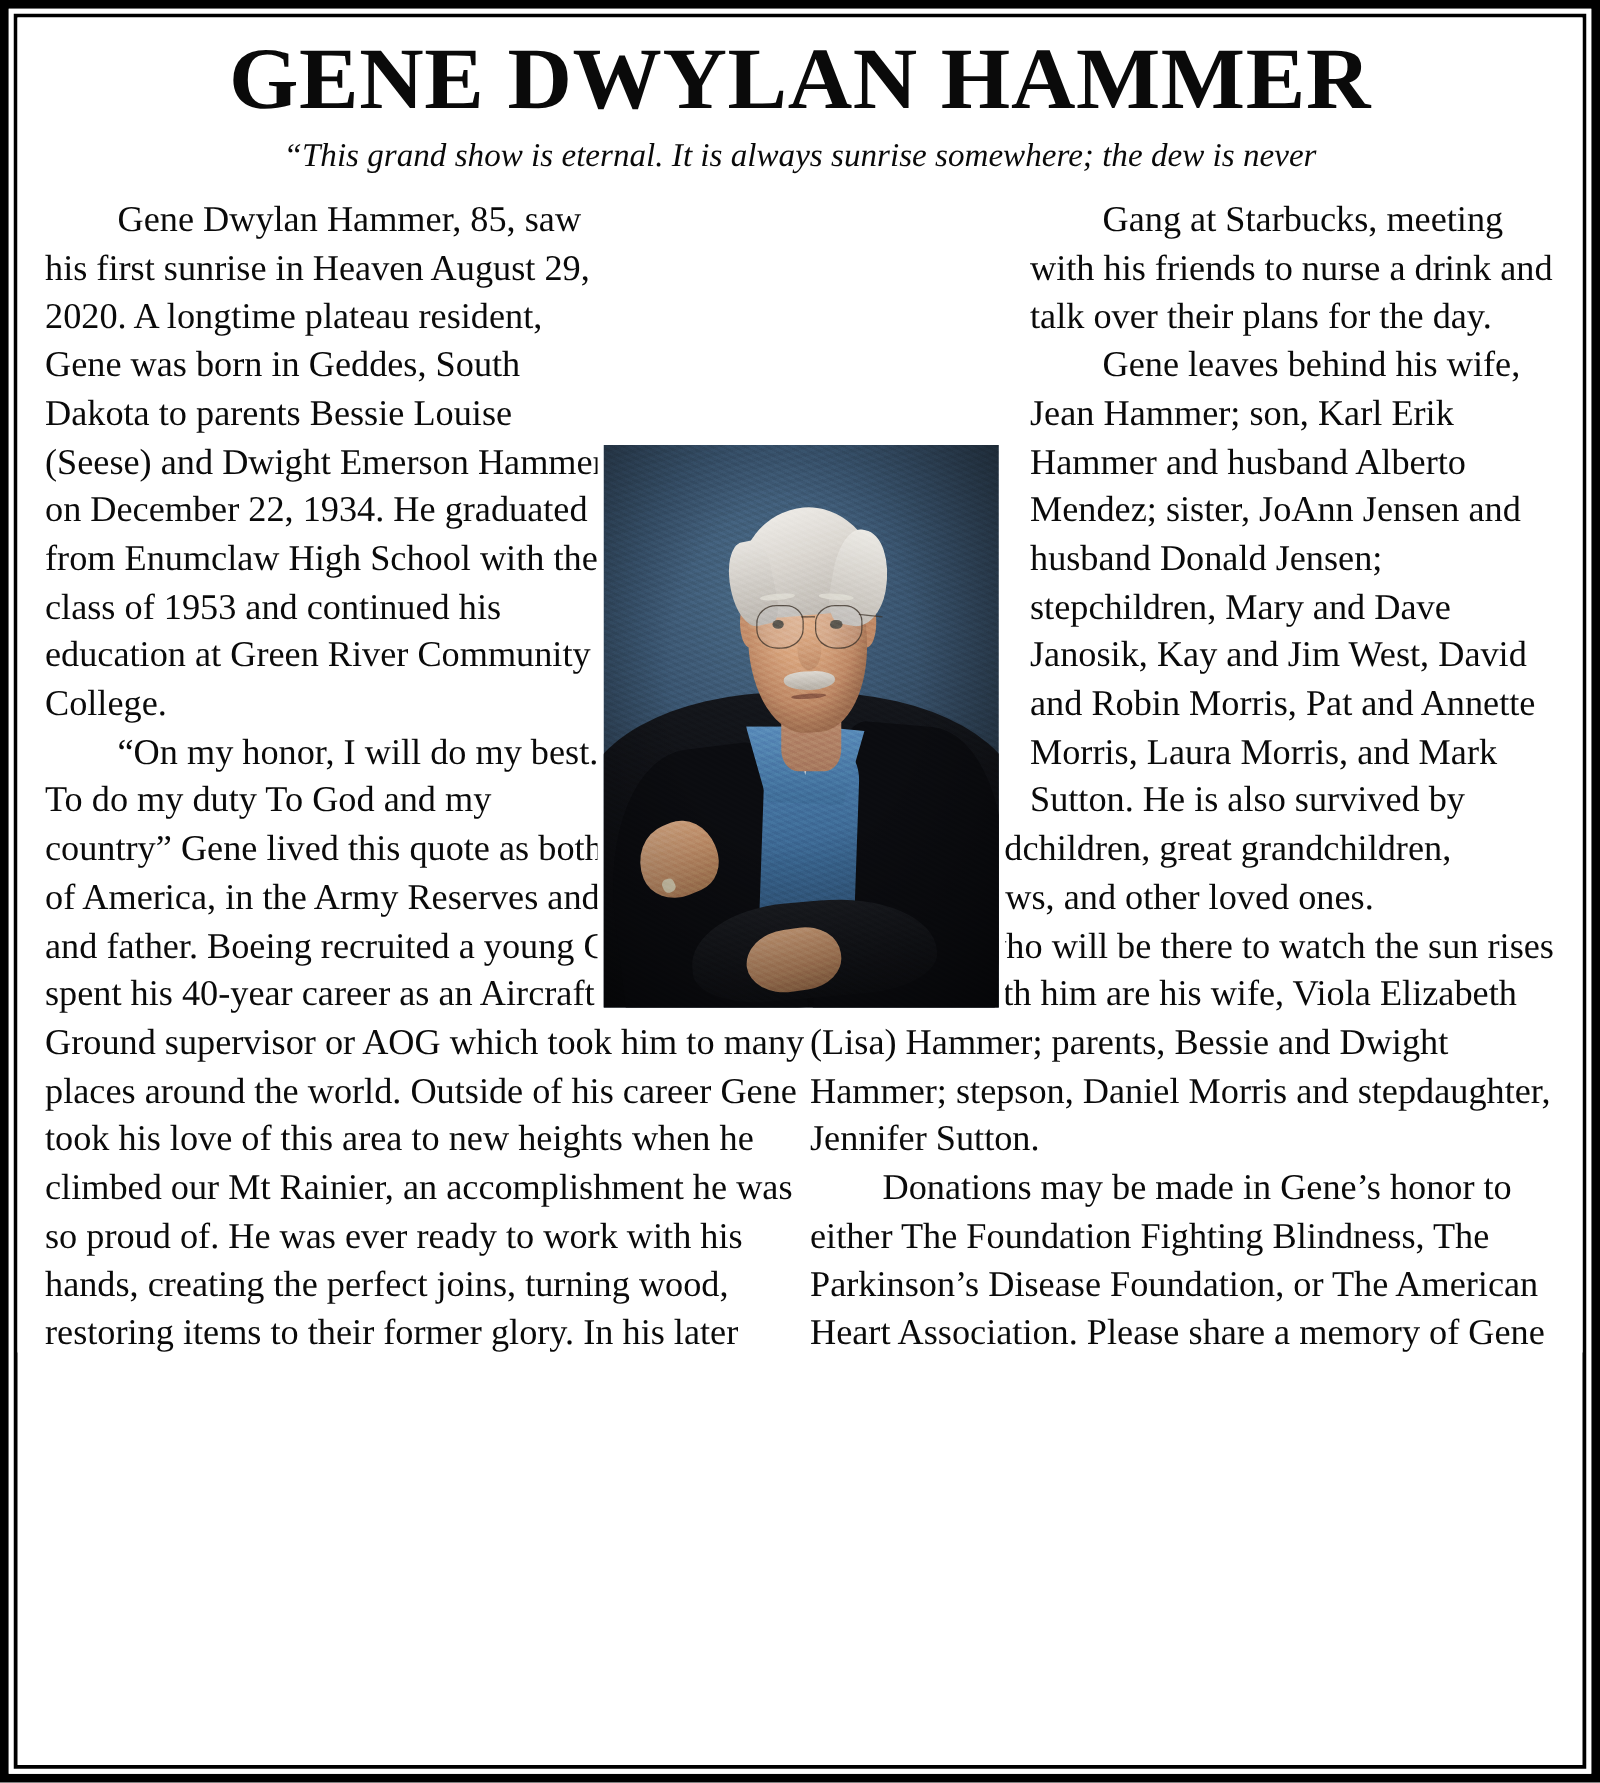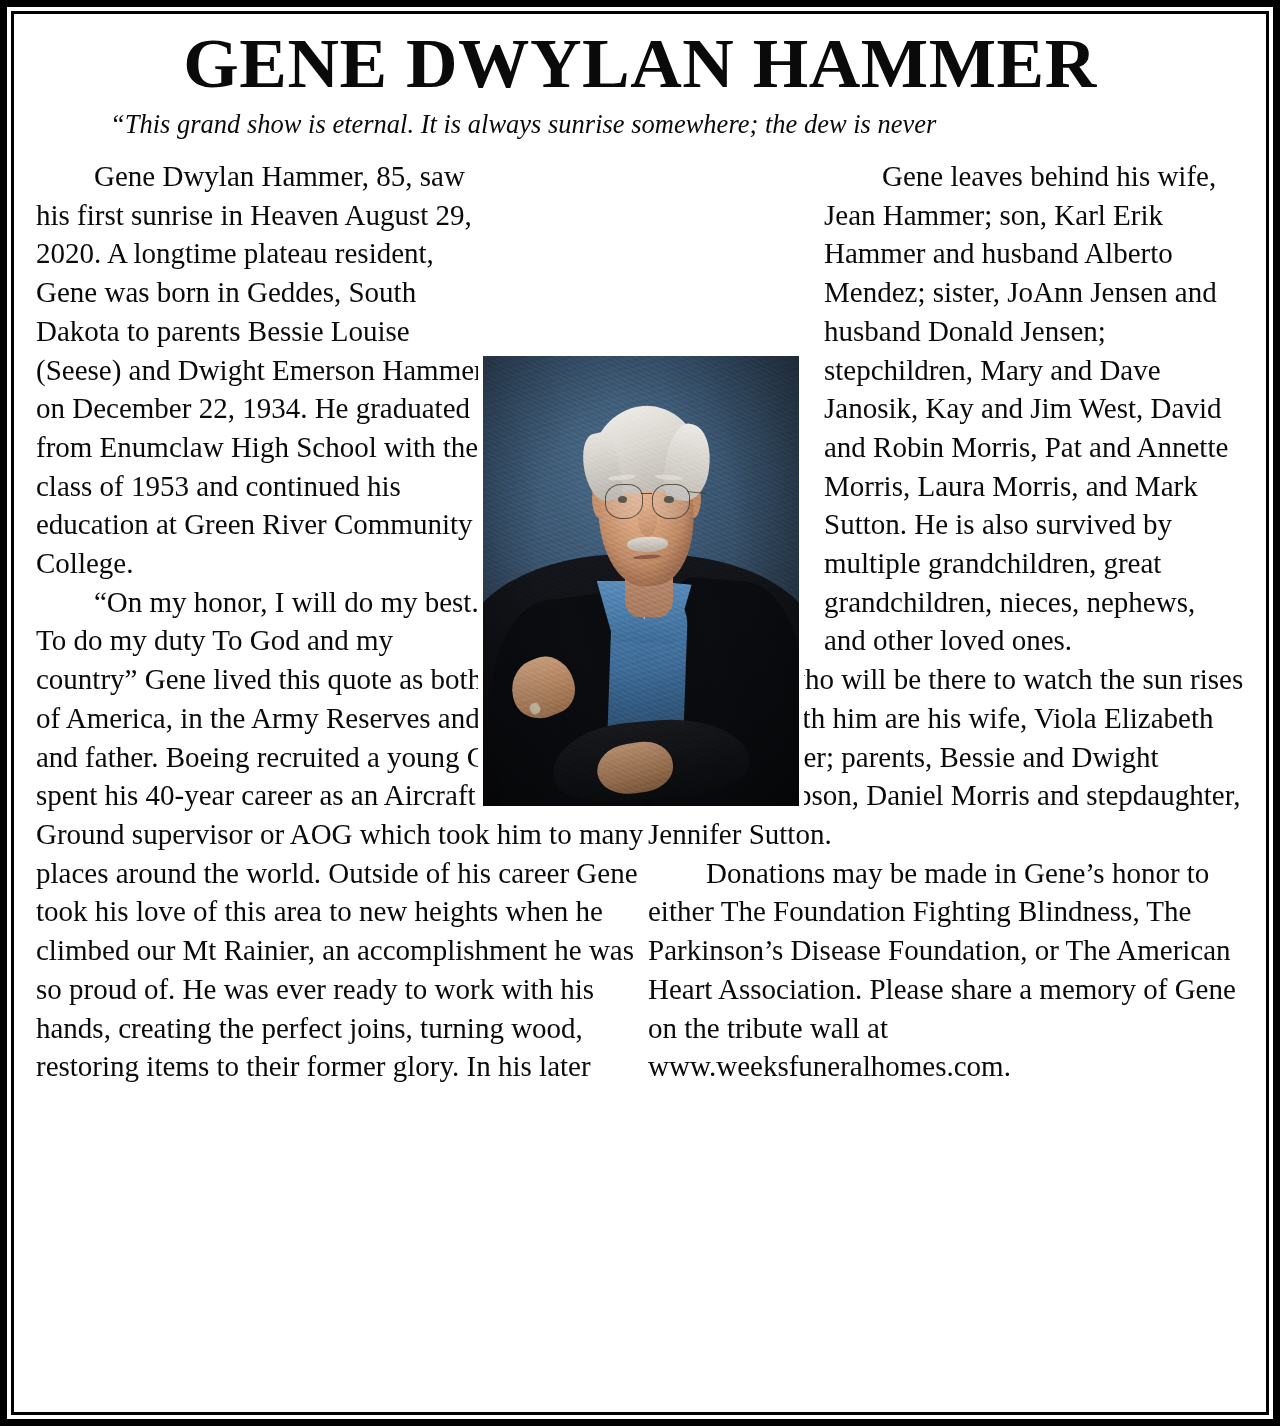--- a/index.html
+++ b/index.html
@@ -58,20 +58,21 @@
     font-size: 70px;
     line-height: 0.98;
     font-weight: 700;
     letter-spacing: 0.5px;
     margin: 0 0 2px 0;
     font-family: "Liberation Serif", "DejaVu Serif", serif;
     transform: scaleX(1.02);
     white-space: nowrap;
   }
   .obit-epigraph {
+    text-align: center;
     font-style: italic;
     font-size: 26.5px;
     line-height: 1.30;
     margin: 8px auto 0 auto;
     width: 1060px;
   }
 
   
   .body-wrap {
     position: relative;
@@ -402,19 +403,20 @@
     </div>
 
     <div class="col col-left">
       <div class="shim-left"></div>
       <p>Gene Dwylan Hammer, 85, saw his first sunrise in Heaven August 29, 2020. A longtime plateau resident, Gene was born in Geddes, South Dakota to parents Bessie Louise (Seese) and Dwight Emerson Hammer on December 22, 1934. He graduated from Enumclaw High School with the class of 1953 and continued his education at Green River Community College.</p>
       <p>“On my honor, I will do my best. To do my duty To God and my country” Gene lived this quote as both a Boy Scout of America, in the Army Reserves and as a husband and father. Boeing recruited a young Gene and he spent his 40-year career as an Aircraft on the Ground supervisor or AOG which took him to many places around the world. Outside of his career Gene took his love of this area to new heights when he climbed our Mt Rainier, an accomplishment he was so proud of. He was ever ready to work with his hands, creating the perfect joins, turning wood, restoring items to their former glory. In his later years Gene was a full-time member of the Dinosaur Coffee</p>
     </div>
 
     <div class="col col-right">
       <div class="shim-right"></div>
+      <p>Gang at Starbucks, meeting with his friends to nurse a drink and talk over their plans for the day.</p>
       <p>Gene leaves behind his wife, Jean Hammer; son, Karl Erik Hammer and husband Alberto Mendez; sister, JoAnn Jensen and husband Donald Jensen; stepchildren, Mary and Dave Janosik, Kay and Jim West, David and Robin Morris, Pat and Annette Morris, Laura Morris, and Mark Sutton. He is also survived by multiple grandchildren, great grandchildren, nieces, nephews, and other loved ones.</p>
       <p>Those who will be there to watch the sun rises in Heaven with him are his wife, Viola Elizabeth (Lisa) Hammer; parents, Bessie and Dwight Hammer; stepson, Daniel Morris and stepdaughter, Jennifer Sutton.</p>
       <p>Donations may be made in Gene’s honor to either The Foundation Fighting Blindness, The Parkinson’s Disease Foundation, or The American Heart Association. Please share a memory of Gene on the tribute wall at www.weeksfuneralhomes.com.</p>
     </div>
 
   </div>
 </div>
 
 </body></html>

